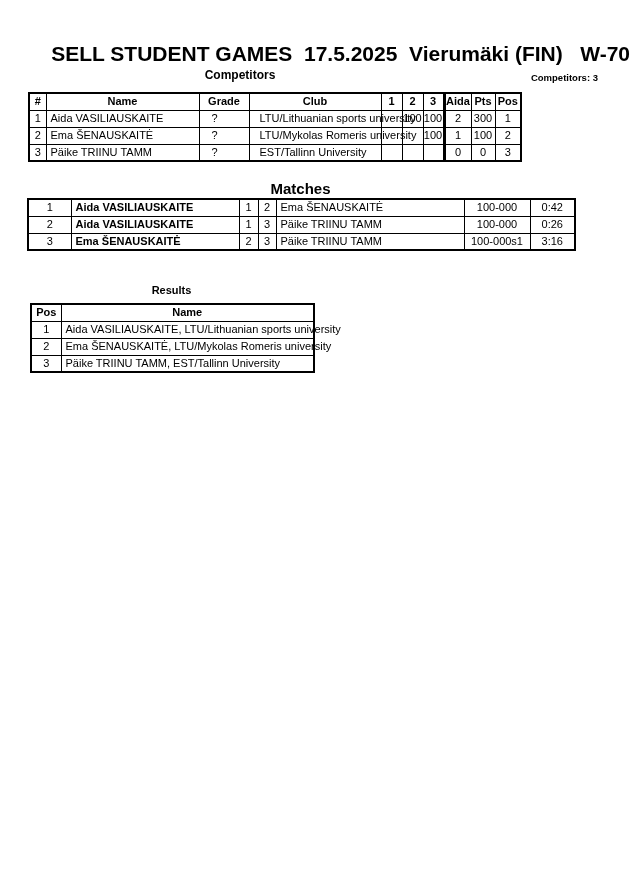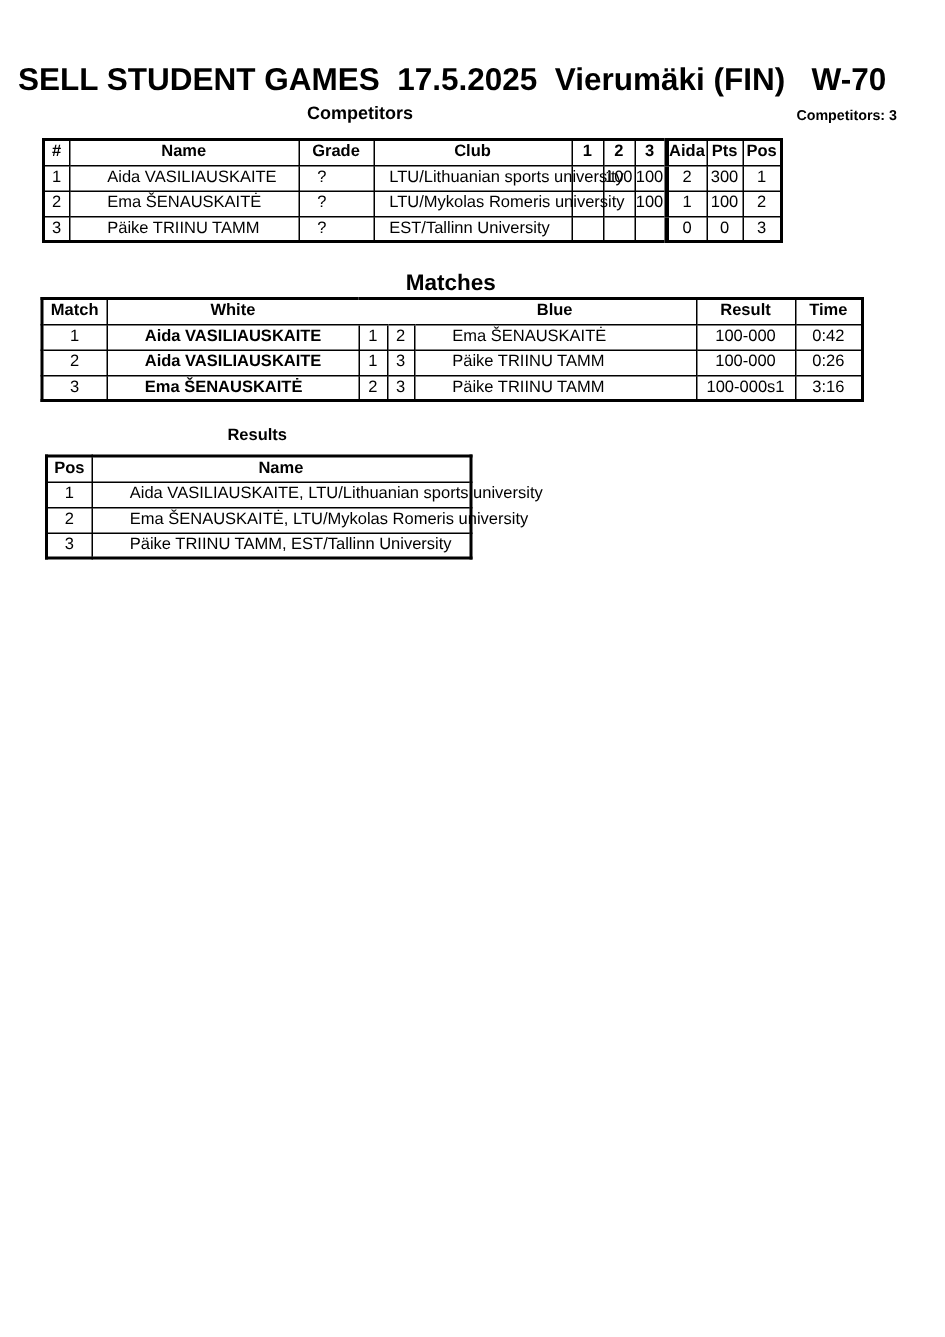--- a/index.html
+++ b/index.html
@@ -6,22 +6,22 @@
   html,body { background:#ffffff; }
   body {
     position:relative;
     width:630px; height:891px;
     font-family:"Liberation Sans", sans-serif;
     color:#000;
     overflow:hidden;
   }
   .page-title {
     position:absolute; left:0; top:42px; width:630px;
-    text-align:left; font-weight:bold; font-size:21px;
-    white-space:pre; letter-spacing:0;padding-left:12px;
+    text-align:right; font-weight:bold; font-size:21px;
+    white-space:pre; letter-spacing:0;
   }
   .section-label { position:absolute; font-weight:bold; font-size:12px; text-align:center; }
   .competitors-label { left:140px; top:68px; width:200px; }
   .competitors-count {
     position:absolute; left:400px; top:72px; width:198px;
     text-align:right; font-size:9.5px; font-weight:bold;
   }
   .matches-label { left:27px; top:180px; width:547px; font-size:15px; }
   .results-label { left:30px; top:284px; width:283px; font-size:11px; }
 
@@ -30,21 +30,21 @@
     border:2px solid #000; background:#fff;
   }
   th, td {
     border:1px solid #000;
     font-size:11px; height:17px; line-height:13px;
     padding:0; vertical-align:middle;
     white-space:nowrap; overflow:visible;
     text-align:center;
   }
   th { font-weight:bold; }
-  td.lpad { text-align:left; padding-left:25px; }
+  td.lpad { text-align:left; padding-left:4px; }
   td.club { text-align:left; padding-left:10px; }
   td.grade { text-align:left; padding-left:12px; }
   .thickL { border-left:3px solid #000; }
   .bold { font-weight:bold; }
   th.nbR { border-right:0; }
   th.nbL { border-left:0; }
   th.nbLR { border-left:0; border-right:0; }
 
   #competitors-table { left:28px; top:92px; width:492px; }
   #matches-table { left:27px; top:198px; width:547px; }
@@ -129,29 +129,20 @@
   <colgroup>
     <col style="width:43px">
       <col style="width:168px">
       <col style="width:19px">
       <col style="width:18px">
     <col style="width:188px">
       <col style="width:66px">
       <col style="width:45px">
   </colgroup>
   <tbody>
-      <tr>
-    <th>Match</th>
-    <th class="nbR">White</th>
-    <th class="nbLR"></th>
-    <th class="nbLR"></th>
-    <th class="nbL">Blue</th>
-    <th>Result</th>
-    <th>Time</th>
-  </tr>
   <tr>
     <td>1</td>
     <td class="lpad bold">Aida VASILIAUSKAITE</td>
     <td>1</td>
     <td>2</td>
     <td class="lpad">Ema ŠENAUSKAITĖ</td>
     <td>100-000</td>
     <td>0:42</td>
   </tr>
   <tr>

